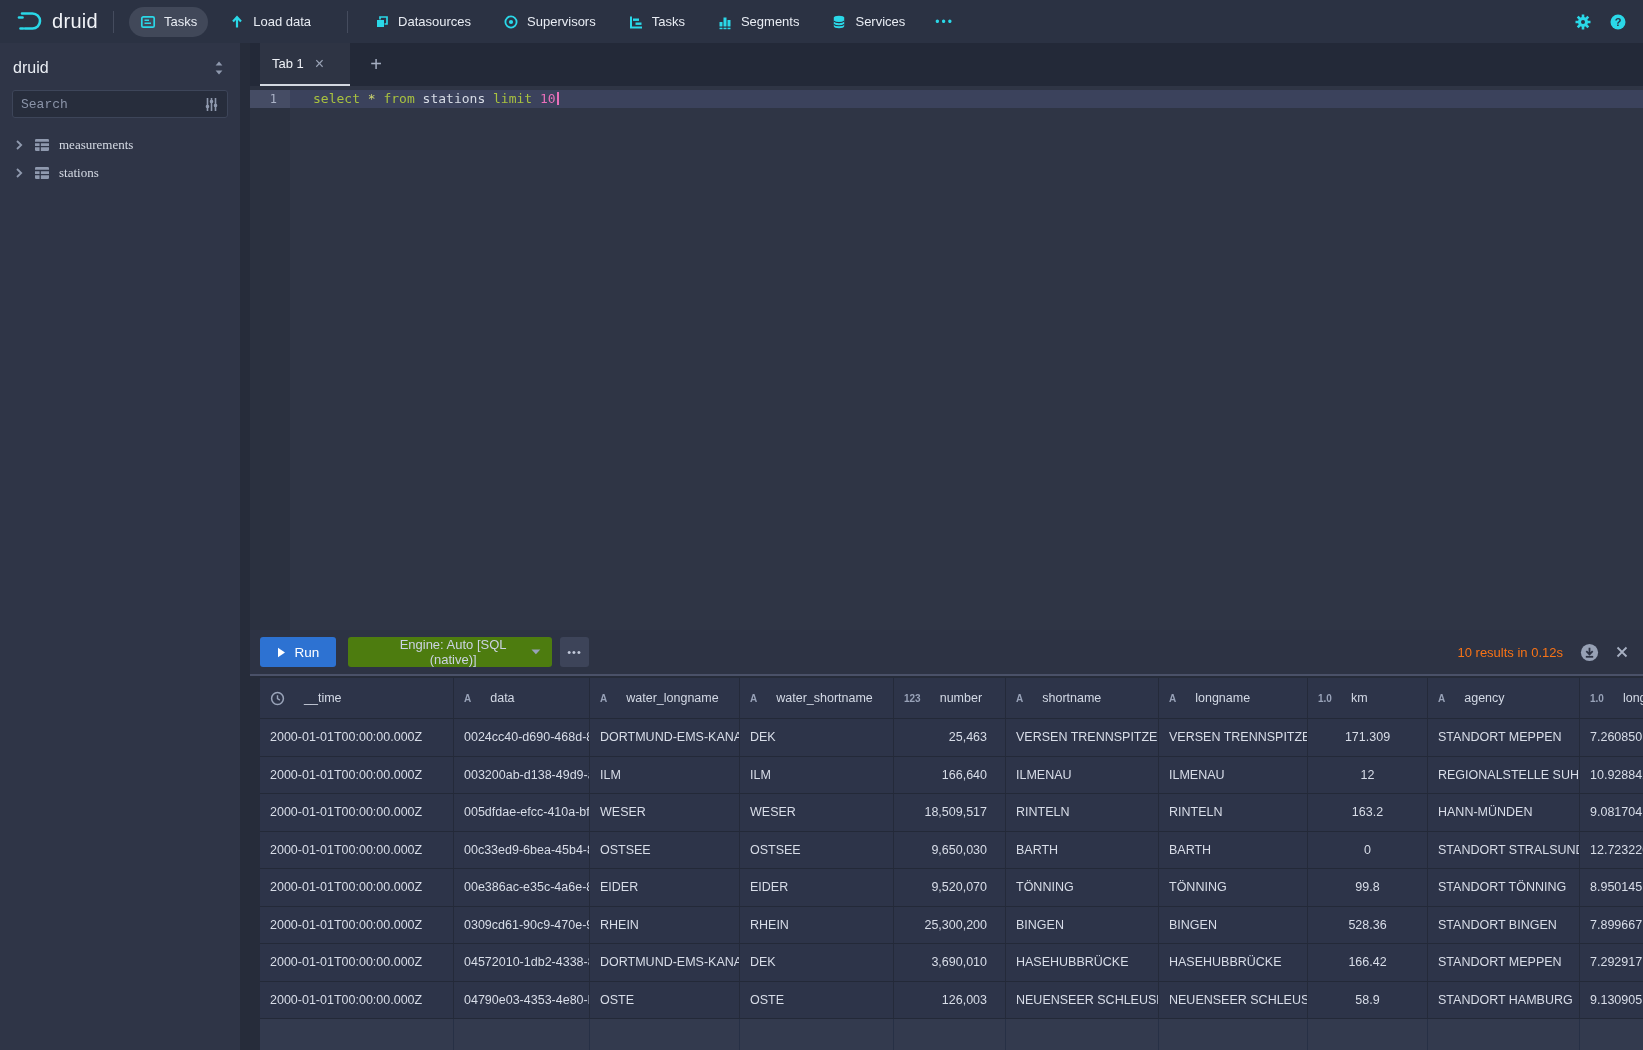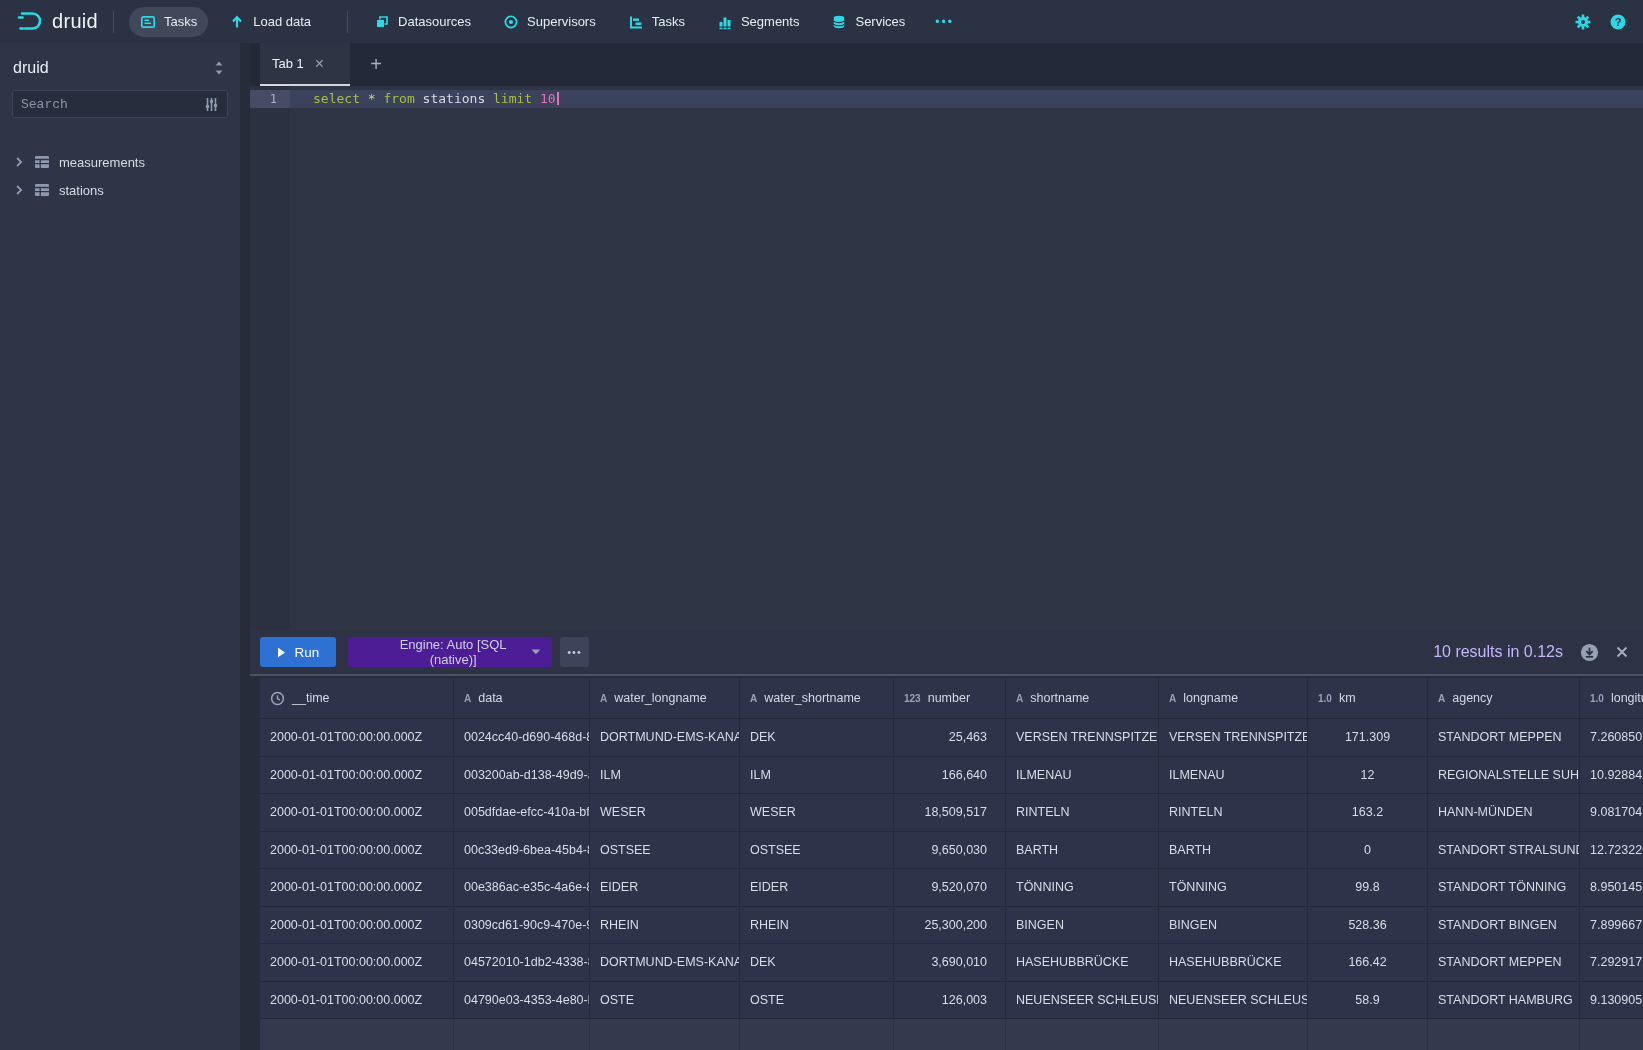--- a/index.html
+++ b/index.html
@@ -44,21 +44,21 @@
   .search-box {
     margin:13px 12px 0 12px; height:28px; background:#272d3c;
     border:1px solid #3d4559; border-radius:3px;
     display:flex; align-items:center; padding:0 8px;
   }
   .search-box input {
     flex:1; background:transparent; border:none; outline:none;
     color:#cfd5e2; font-size:13px; font-family:Liberation Mono, monospace;
   }
   .search-box input::placeholder { color:#8b94a9; }
-  .tree { margin-top:30px; }
+  .tree { margin-top:13px;font-family:Liberation Serif, serif; }
   .tree-row {
     height:28px; display:flex; align-items:center; gap:9px;
     padding-left:13px; cursor:pointer; font-size:13px; color:#d7dce6;
   }
 
   
   .tabbar {
     position:absolute; left:250px; top:43px; right:0; height:43px;
     background:#232938;
   }
@@ -106,43 +106,43 @@
     position:absolute; left:250px; top:630px; right:0; height:46px;
     background:#2d3344; border-bottom:2px solid #4a5168;
     display:flex; align-items:center; padding:0 14px 0 10px;
   }
   .run-btn {
     width:76px; height:30px; background:#2d72d2; border:none; border-radius:3px;
     color:#fff; font-size:13.5px; font-family:"Liberation Sans",sans-serif;
     display:flex; align-items:center; justify-content:center; gap:9px; cursor:pointer;
   }
   .engine-btn {
-    margin-left:12px; width:204px; height:30px; background:#4c1d95; border:none;
+    margin-left:12px; width:204px; height:30px; background:#4d7c0f; border:none;
     border-radius:3px; color:#ccd3e3; font-size:13px; font-family:"Liberation Sans",sans-serif;
     display:flex; align-items:center; justify-content:space-between;
     padding:0 10px 0 28px; cursor:pointer;
   }
   .dots-btn {
     margin-left:8px; width:29px; height:30px; background:#3d4459; border:none;
     border-radius:3px; color:#c3cadb; font-size:11px; letter-spacing:1px;
     cursor:pointer; line-height:30px; text-align:center;
   }
-  .run-summary { margin-left:auto; font-size:16px; color:#c4b5fd; margin-right:16px; }
+  .run-summary { margin-left:auto; font-size:13px; color:#f97316; margin-right:16px; }
   .runbar .iconbtn { cursor:pointer; margin-left:0; }
   .runbar .iconbtn + .iconbtn { margin-left:15px; }
 
   
   .results {
     position:absolute; left:250px; top:678px; right:0; bottom:0;
     overflow:hidden; padding-left:10px;
   }
   .rtable { width:1470px; }
   .thead { display:flex; height:40px; background:#2d3449; }
   .hcell {
-    display:flex; align-items:center; gap:7px; padding:0 10px;
+    display:flex; align-items:center; gap:19px; padding:0 10px;
     font-size:12.5px; color:#d3d9e5; border-right:1px solid #242a3a;
     flex:none; cursor:pointer; overflow:hidden; white-space:nowrap;
   }
   .type-glyph { color:#98a2b8; font-size:10px; font-weight:bold; flex:none; }
   .trow { display:flex; height:37.5px; background:#2d3449; border-top:1px solid #232938; }
   .cell {
     display:flex; align-items:center; padding:0 10px; font-size:12.5px;
     color:#d8dde8; border-right:1px solid #242a3a; flex:none;
     overflow:hidden; white-space:nowrap; cursor:pointer;
   }

